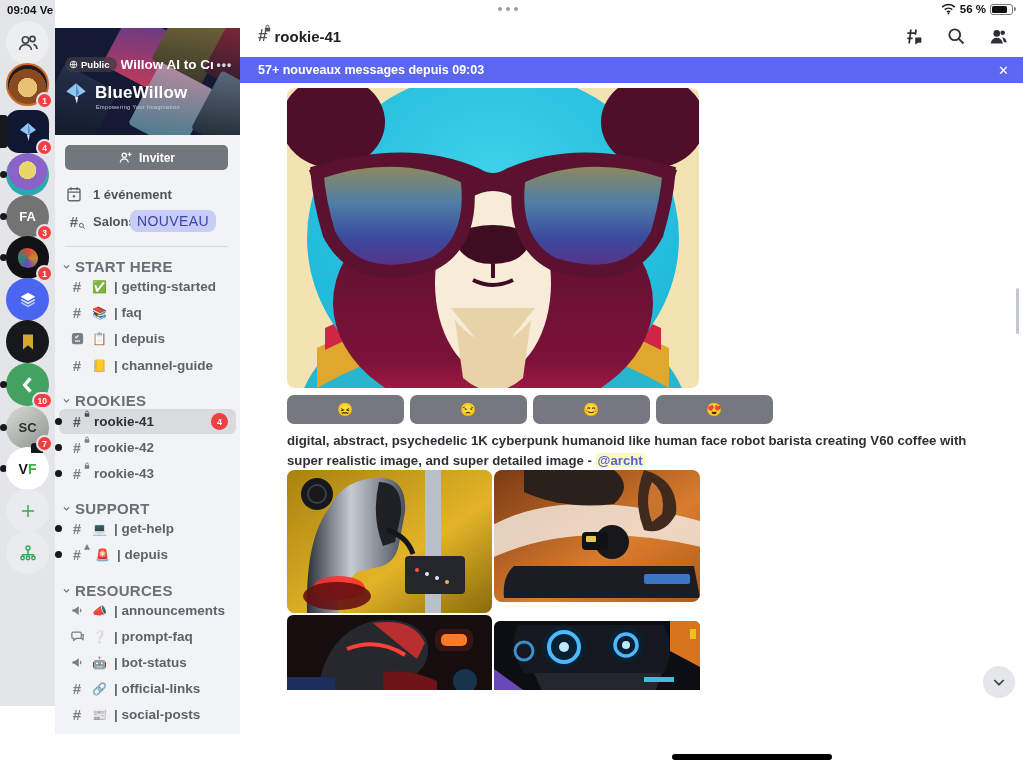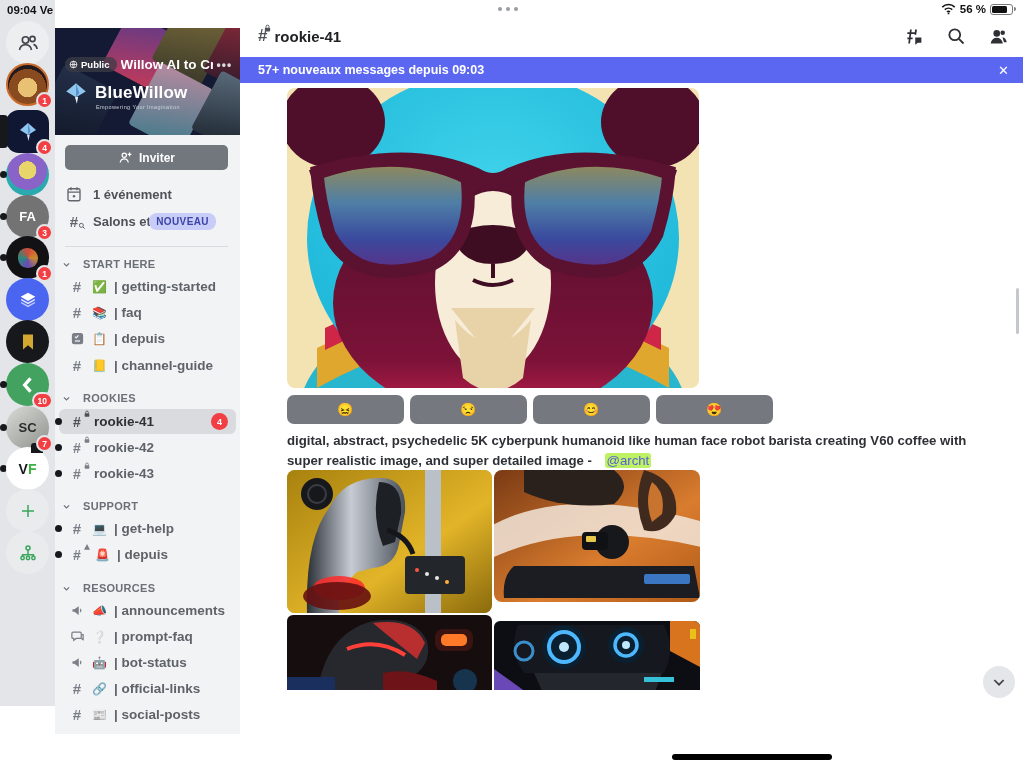--- a/index.html
+++ b/index.html
@@ -31,26 +31,26 @@
   .server-menu { color:#d8d9dd; font-size:12px; letter-spacing:1px; font-weight:700; }
   .brand-row { position:absolute; left:8px; top:52px; z-index:3; display:flex; align-items:center; gap:6px; }
   .brand-name { color:#fff; font-weight:800; font-size:17px; letter-spacing:.2px;text-align:right; }
   .brand-tag { position:absolute; left:41px; top:76px; z-index:3; color:#cbd0da; font-size:5.5px; letter-spacing:.4px; }
 
   .invite-btn { position:absolute; left:10px; top:117px; width:163px; height:25px; background:#72767d;
     border-radius:5px; color:#fff; font-size:12px; font-weight:700; display:flex; align-items:center;
     justify-content:center; gap:6px; border:none; }
   .side-row { position:absolute; left:10px; display:flex; align-items:center; gap:10px; color:#4e5157;
     font-size:13px; font-weight:600; height:20px; }
-  .nouveau { position:absolute; right:12px; background:#c7ccf9; color:#3c45a5; font-size:10px; font-weight:700;
+  .nouveau { position:absolute; right:12px; background:#c7ccf9; color:#3c45a5; font-size:14px; font-weight:400;
     letter-spacing:.4px; padding:3px 7px; border-radius:8px; }
   .divider { position:absolute; left:10px; width:163px; height:1px; background:#d9dbde; }
 
-  .sec-hdr { position:absolute; left:7px; display:flex; align-items:center; gap:12px; color:#6b6f77;
-    font-size:11px; font-weight:800; letter-spacing:.3px; }
+  .sec-hdr { position:absolute; left:7px; display:flex; align-items:center; gap:4px; color:#6b6f77;
+    font-size:15px; font-weight:800; letter-spacing:.3px; }
   .chrow { position:absolute; left:4px; width:177px; height:25px; display:flex; align-items:center; border-radius:6px; }
   .chrow.sel { background:#d9dbdf; }
   .ch-type { width:22px; margin-left:7px; display:flex; justify-content:center; color:#7a7e86; font-weight:700; font-size:15px; position:relative; }
   .ch-emoji { width:22px; text-align:center; font-size:12px; margin-left:1px; }
   .ch-name { margin-left:3px; color:#5e6269; font-size:13.5px; font-weight:600; white-space:nowrap; }
   .chrow.sel .ch-name { color:#2e3035; font-weight:700; }
   .ch-badge { position:absolute; right:8px; width:17px; height:17px; background:#f23f43; border-radius:50%;
     color:#fff; font-size:9px; font-weight:700; display:flex; align-items:center; justify-content:center; }
   .ch-dot { position:absolute; left:-4px; top:9px; width:7px; height:7px; background:#17181b; border-radius:50%; }
   .hashlock { position:relative; font-size:14px; }
@@ -80,21 +80,21 @@
   .hdr-icons { position:absolute; right:14px; top:26px; display:flex; gap:22px; color:#2e3035; }
   .newbar { position:absolute; left:0; top:57px; width:783px; height:26px; background:#5b67f1; color:#fff;
     display:flex; align-items:center; padding:0 14px 0 18px; font-size:12.5px; font-weight:700; z-index:3; }
   .newbar .x { margin-left:auto; font-size:13px; font-weight:700; }
 
   .msg-img { position:absolute; border-radius:8px; overflow:hidden; }
   .react-btn { position:absolute; top:395px; width:117px; height:29px; background:#75787e; border:none;
     border-radius:7px; font-size:13px; display:flex; align-items:center; justify-content:center; }
   .prompt { position:absolute; left:47px; top:431px; width:704px; font-size:13.2px; font-weight:700;
     color:#2e3035; line-height:1.48; }
-  .mention { background:#bef264; color:#5661d6; border-radius:3px; padding:0 2px; font-weight:400;margin-left:9px; }
+  .mention { background:#fef9c3; color:#5661d6; border-radius:3px; padding:0 2px; font-weight:700; }
 
   .scrollbar { position:absolute; left:776px; top:288px; width:3px; height:46px; background:#c4c7cb; border-radius:2px; }
   .scroll-btn { position:absolute; left:743px; top:666px; width:32px; height:32px; border-radius:50%;
     background:#e4e6e9; display:flex; align-items:center; justify-content:center; z-index:7; border:none; }
   .composer { position:absolute; left:0; top:690px; width:783px; height:77px; background:#fff; z-index:6; }
   .homebar { position:absolute; left:432px; top:754px; width:160px; height:6px; background:#000; border-radius:3px; z-index:9; }
 </style>
 </head>
 <body>
 
@@ -518,21 +518,21 @@
         <span>😒</span>
       </button>
     <button class="react-btn" style="left:293px">
         <span>😊</span>
       </button>
     <button class="react-btn" style="left:416px">
         <span>😍</span>
       </button>
 
     <div class="prompt">
-      <span>digital, abstract, psychedelic 5K cyberpunk humanoid like human face robot barista creating V60 coffee with super realistic image, and super detailed image - </span><span class="mention">@archt</span>
+      <span>digital, abstract, psychedelic 1K cyberpunk humanoid like human face robot barista creating V60 coffee with super realistic image, and super detailed image - </span><span class="mention">@archt</span>
     </div>
 
     <div class="msg-img" style="left:47px;top:470px;width:205px;height:143px">
       <svg width="205" height="143" viewBox="0 0 205 143">
         <rect width="205" height="143" fill="#caa91e"></rect>
         <rect width="205" height="143" fill="url(#g1)"></rect>
         <defs>
           <linearGradient id="g1" x1="0" y1="0" x2="1" y2="1">
               <stop offset="0" stop-color="#a8820f"></stop>
               <stop offset=".6" stop-color="#e2b428"></stop>

